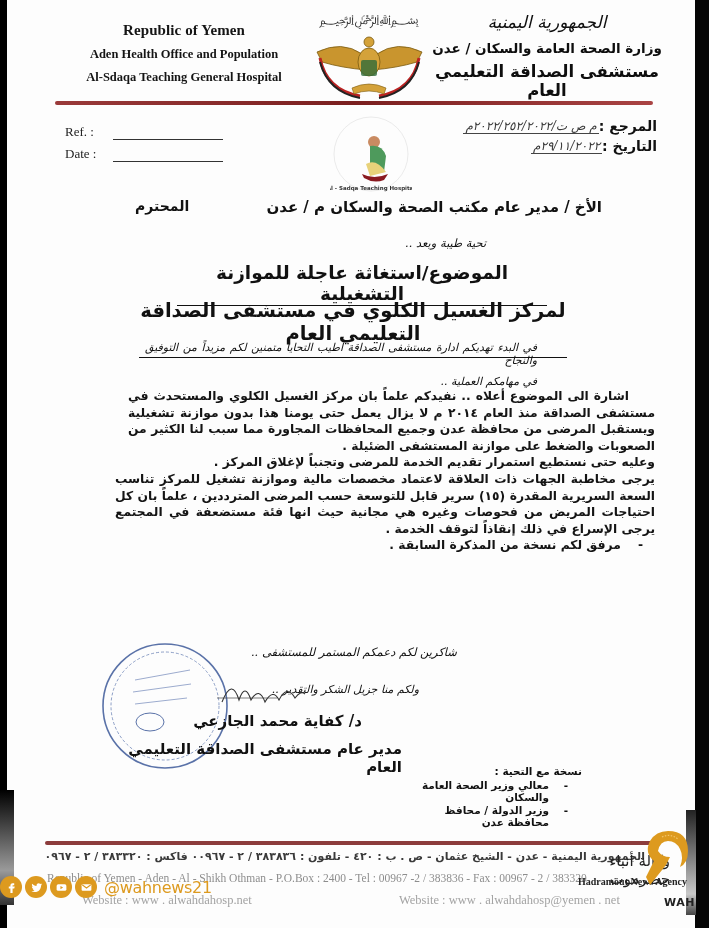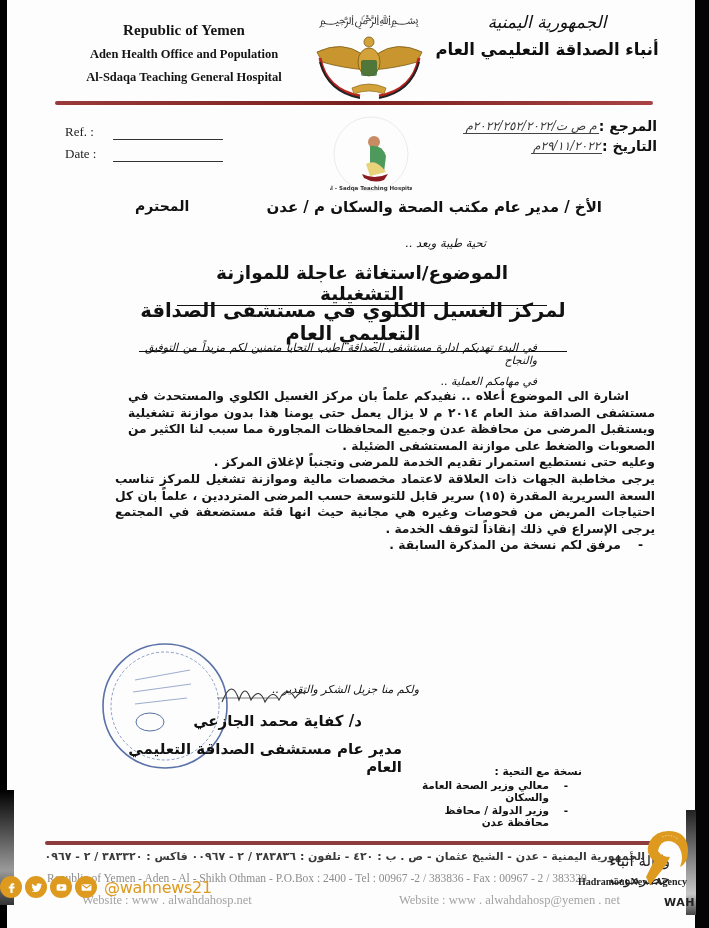--- a/index.html
+++ b/index.html
@@ -53,21 +53,21 @@
   
   .addressee { position: absolute; left: 250px; top: 198px; width: 345px; direction: rtl; text-align: right;
                font-size: 15px; font-weight: bold; }
   .honorific { position: absolute; left: 128px; top: 198px; direction: rtl; font-size: 14px; font-weight: bold; }
   .greeting { position: absolute; left: 398px; top: 236px; direction: rtl; font-family: "DejaVu Serif", serif;
               font-style: italic; font-size: 11.5px; }
 
   
   .subject { position: absolute; direction: rtl; text-align: center; font-weight: bold; }
   .subject.s1 { left: 170px; top: 262px; width: 370px; font-size: 18.5px; border-bottom: 1.5px solid #111; padding-bottom: 1px; }
-  .subject.s2 { left: 132px; top: 299px; width: 428px; font-size: 19.5px; border-bottom: 1.5px solid #111; padding-bottom: 6px; }
+  .subject.s2 { left: 132px; top: 299px; width: 428px; font-size: 19.5px; border-bottom: 1.5px solid #111; padding-bottom: 12px; }
 
   .intro { position: absolute; direction: rtl; font-family: "DejaVu Serif", serif; font-style: italic; font-size: 11px; }
   .intro.i1 { left: 138px; top: 341px; width: 392px; text-align: justify; text-align-last: justify; }
   .intro.i2 { left: 380px; top: 375px; width: 150px; text-align: right; }
 
   
   .body-text { position: absolute; left: 108px; top: 388px; width: 540px; direction: rtl; text-align: justify;
                font-size: 12.3px; font-weight: bold; line-height: 16.6px; color: #141414; }
   .body-text p { margin: 0; }
   .body-text p.first { text-indent: 26px; margin-left: 13px; }
@@ -132,21 +132,22 @@
     <path d="M107 48 Q101 80 67 86" fill="none" stroke="#b22" stroke-width="3"></path>
     <path d="M107 52 Q99 82 67 88" fill="none" stroke="#222" stroke-width="2"></path>
     <ellipse cx="57" cy="52" rx="11" ry="14" fill="#d4a23a" stroke="#7a5a10" stroke-width="0.8"></ellipse>
     <circle cx="57" cy="32" r="5" fill="#d4a23a" stroke="#7a5a10" stroke-width="0.8"></circle>
     <rect x="49" y="50" width="16" height="16" rx="2" fill="#2f6b3a" opacity="0.8"></rect>
     <path d="M40 78 Q57 70 74 78 L72 84 Q57 78 42 84 Z" fill="#d4a23a" stroke="#7a5a10" stroke-width="0.6"></path>
   </svg>
 
   <div class="hdr-ar">
     <div class="l1">الجمهورية اليمنية</div>
-    <div class="l3">أنباء الصداقة التعليمي العام</div>
+    <div class="l2">وزارة الصحة العامة والسكان / عدن</div>
+    <div class="l3">مستشفى الصداقة التعليمي العام</div>
   </div>
 
   <div class="header-rule"></div>
 
   <div class="refdate-en">
     <div class="row">
         <span class="label">Ref. :</span>
         <span class="line"></span>
       </div>
     <div class="row">
@@ -186,20 +187,21 @@
   <div class="intro i1">في البدء تهديكم ادارة مستشفى الصداقة اطيب التحايا متمنين لكم مزيداً من التوفيق والنجاح</div>
   <div class="intro i2">في مهامكم العملية ..</div>
 
   <div class="body-text">
     <p class="first">اشارة الى الموضوع  أعلاه .. نفيدكم علماً بان مركز الغسيل الكلوي والمستحدث في مستشفى الصداقة منذ العام ٢٠١٤ م لا يزال يعمل حتى يومنا هذا بدون موازنة تشغيلية ويستقبل المرضى من محافظة عدن وجميع المحافظات المجاورة مما سبب لنا الكثير من الصعوبات والضغط على موازنة المستشفى الضئيلة .</p>
     <p>وعليه حتى نستطيع استمرار تقديم الخدمة للمرضى  وتجنباً لإغلاق المركز .</p>
     <p>يرجى مخاطبة الجهات ذات العلاقة لاعتماد مخصصات مالية وموازنة تشغيل للمركز تناسب السعة السريرية المقدرة (١٥) سرير قابل للتوسعة حسب المرضى المترددين ، علماً بان كل احتياجات المريض من فحوصات وغيره هي مجانية حيث انها فئة مستضعفة في المجتمع يرجى الإسراع في ذلك إنقاذاً لتوقف الخدمة .</p>
     <p class="bullet"><span>-</span>&nbsp;&nbsp;&nbsp;&nbsp;<span>مرفق لكم نسخة من المذكرة السابقة .</span></p>
   </div>
 
+  <div class="closing c1">شاكرين لكم دعمكم المستمر للمستشفى ..</div>
   <div class="closing c2">ولكم منا جزيل الشكر والتقدير ..</div>
 
   <svg class="stamp" viewBox="0 0 140 132">
     <circle cx="70" cy="66" r="62" fill="none" stroke="#5a72a8" stroke-width="1.6"></circle>
     <circle cx="70" cy="66" r="54" fill="none" stroke="#7086b8" stroke-width="0.8" stroke-dasharray="3 2"></circle>
     <path d="M40 40 L95 30 M38 52 L96 44 M40 64 L92 58" stroke="#8396c2" stroke-width="0.8"></path>
     <ellipse cx="55" cy="82" rx="14" ry="9" fill="none" stroke="#5a72a8" stroke-width="1"></ellipse>
   </svg>
 
   <svg class="signature" viewBox="0 0 90 40">

